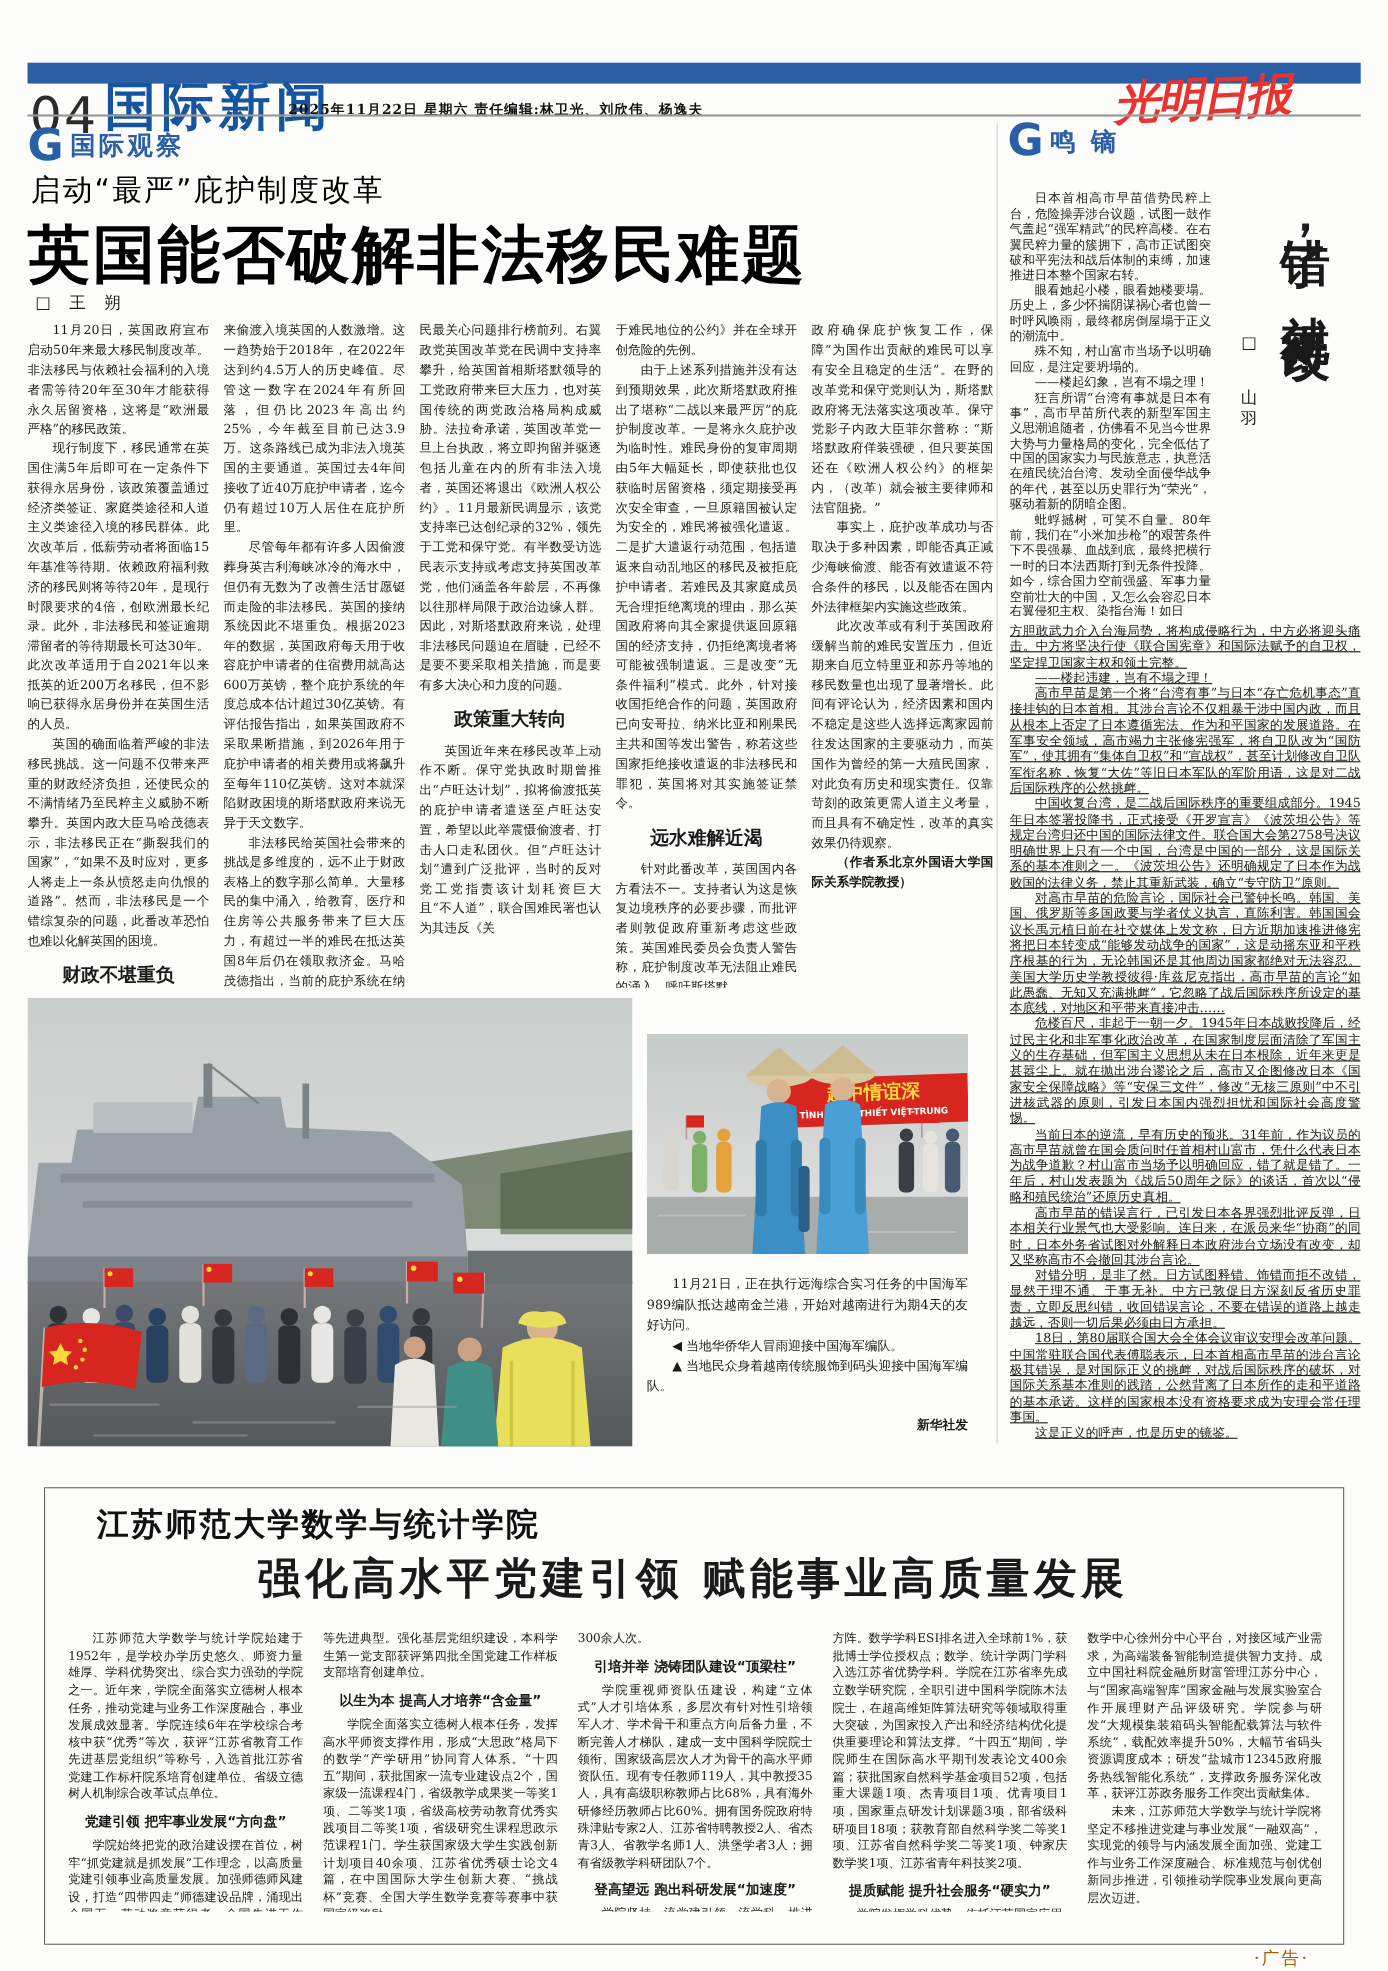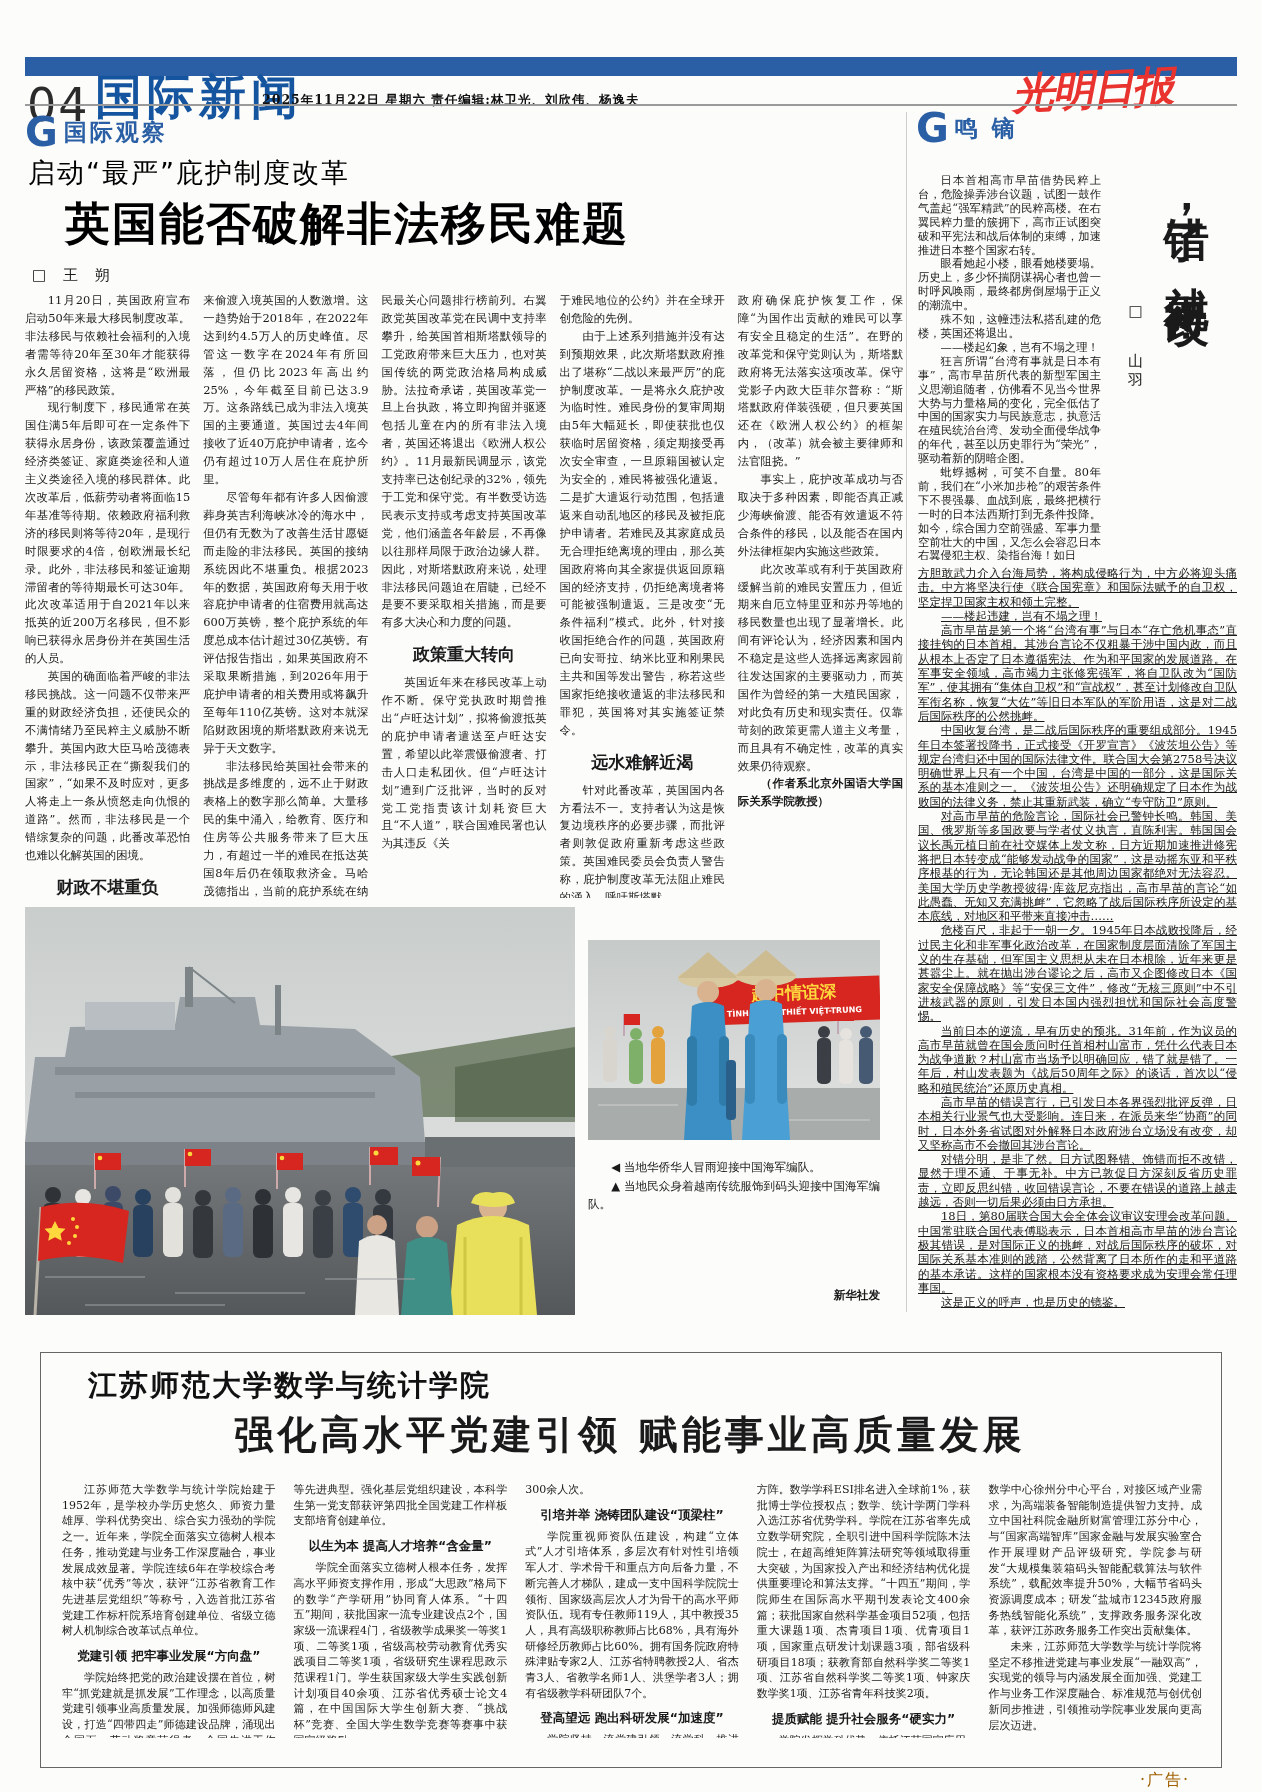--- a/index.html
+++ b/index.html
@@ -16,22 +16,22 @@
   .masthead{left:1012px;top:62px;font-size:42px;color:#e8332f;font-weight:bold;font-style:italic;
           transform:rotate(-3deg);letter-spacing:-2px;font-family:"DejaVu Serif",serif;}
   .header-rule{left:25px;top:104px;width:1212px;height:2px;background:#9a9a9a;}
   
   .badge{display:flex;align-items:center;gap:6px;}
   .badge .g{font-family:"DejaVu Sans",sans-serif;font-size:40px;font-weight:bold;color:#2a5fa5;line-height:1;}
   .badge .lbl{font-family:"DejaVu Sans","Liberation Sans",sans-serif;font-size:23px;font-weight:bold;
               color:#2a5fa5;letter-spacing:3px;}
   
   .kicker{left:28px;top:155px;font-size:27px;color:#000;font-family:"DejaVu Sans",sans-serif;letter-spacing:2px;}
-  .headline{left:25px;top:194px;font-size:45px;font-weight:900;letter-spacing:2px;color:#000;
-            font-family:"DejaVu Serif",serif;margin-left:40px;}
+  .headline{left:25px;top:194px;font-size:57px;font-weight:900;letter-spacing:2px;color:#000;
+            font-family:"DejaVu Serif",serif;}
   .byline{left:32px;top:266px;font-size:15px;letter-spacing:6px;}
   .columns{left:25px;top:292px;width:878px;height:606px;display:flex;gap:13px;overflow:hidden;}
   .col{flex:1;overflow:hidden;}
   .col p,.md-col p,.cap p,.ad-col p{margin:0;font-size:11.4px;line-height:17.9px;text-align:justify;
        text-indent:2em;}
   .col .noind,.md-col .noind,.ad-col .noind{text-indent:0;}
   .col .sub,.ad-col .sub{font-family:"DejaVu Sans","Liberation Sans",sans-serif;font-weight:bold;
        text-align:center;font-size:17px;margin:11px 0 9px;text-indent:0;line-height:22px;}
   .col .auth{font-weight:bold;}
   
@@ -324,37 +324,38 @@
     <circle cx="178" cy="50" r="11" fill="#d9b38f"></circle>
     <path d="M162 64 Q178 56 194 64 L202 200 L154 200 Z" fill="#4a9fd4"></path>
     <rect x="157" y="94" width="10" height="70" rx="5" fill="#3a8bbd"></rect>
     <rect x="189" y="94" width="10" height="70" rx="5" fill="#3a8bbd"></rect>
   </g>
   <rect x="138" y="120" width="10" height="60" rx="4" fill="#2a5f8a"></rect>
 </svg>
 </div>
 
 <div class="abs cap">
+    <p>11月21日，正在执行远海综合实习任务的中国海军989编队抵达越南金兰港，开始对越南进行为期4天的友好访问。</p>
     <p>◀ 当地华侨华人冒雨迎接中国海军编队。</p>
     <p>▲ 当地民众身着越南传统服饰到码头迎接中国海军编队。</p>
   </div>
 <div class="abs cap" style="top:1282px;">
   <p class="credit">新华社发</p>
 </div>
 
 <div class="abs vdiv"></div>
 
 <div class="abs badge md-badge">
   <span class="g">G</span>
   <span class="lbl">鸣  镝</span>
 </div>
 <div class="abs md-col1 md-col">
     <p>日本首相高市早苗借势民粹上台，危险操弄涉台议题，试图一鼓作气盖起“强军精武”的民粹高楼。在右翼民粹力量的簇拥下，高市正试图突破和平宪法和战后体制的束缚，加速推进日本整个国家右转。</p>
     <p>眼看她起小楼，眼看她楼要塌。历史上，多少怀揣阴谋祸心者也曾一时呼风唤雨，最终都房倒屋塌于正义的潮流中。</p>
-    <p>殊不知，这幢违法私搭乱建的危楼，英国还将退出。</p>
+    <p>殊不知，村山富市当场予以明确回应，是注定要坍塌的。</p>
     <p>——楼起幻象，岂有不塌之理！</p>
     <p>狂言所谓“台湾有事就是日本有事”，高市早苗所代表的新型军国主义思潮追随者，仿佛看不见当今世界大势与力量格局的变化，完全低估了中国的国家实力与民族意志，执意活在殖民统治台湾、发动全面侵华战争的年代，甚至以历史罪行为“荣光”，驱动着新的阴暗企图。</p>
     <p>蚍蜉撼树，可笑不自量。80年前，我们在“小米加步枪”的艰苦条件下不畏强暴、血战到底，最终把横行一时的日本法西斯打到无条件投降。如今，综合国力空前强盛、军事力量空前壮大的中国，又怎么会容忍日本右翼侵犯主权、染指台海！如日</p>
   </div>
 <div class="abs md-titleblock">
   <span class="vbyline">□ 山 羽</span>
   <span class="vtitle">错了，就得改！</span>
 </div>
 <div class="abs md-body md-col">
     <p class="noind">方胆敢武力介入台海局势，将构成侵略行为，中方必将迎头痛击。中方将坚决行使《联合国宪章》和国际法赋予的自卫权，坚定捍卫国家主权和领土完整。</p>

